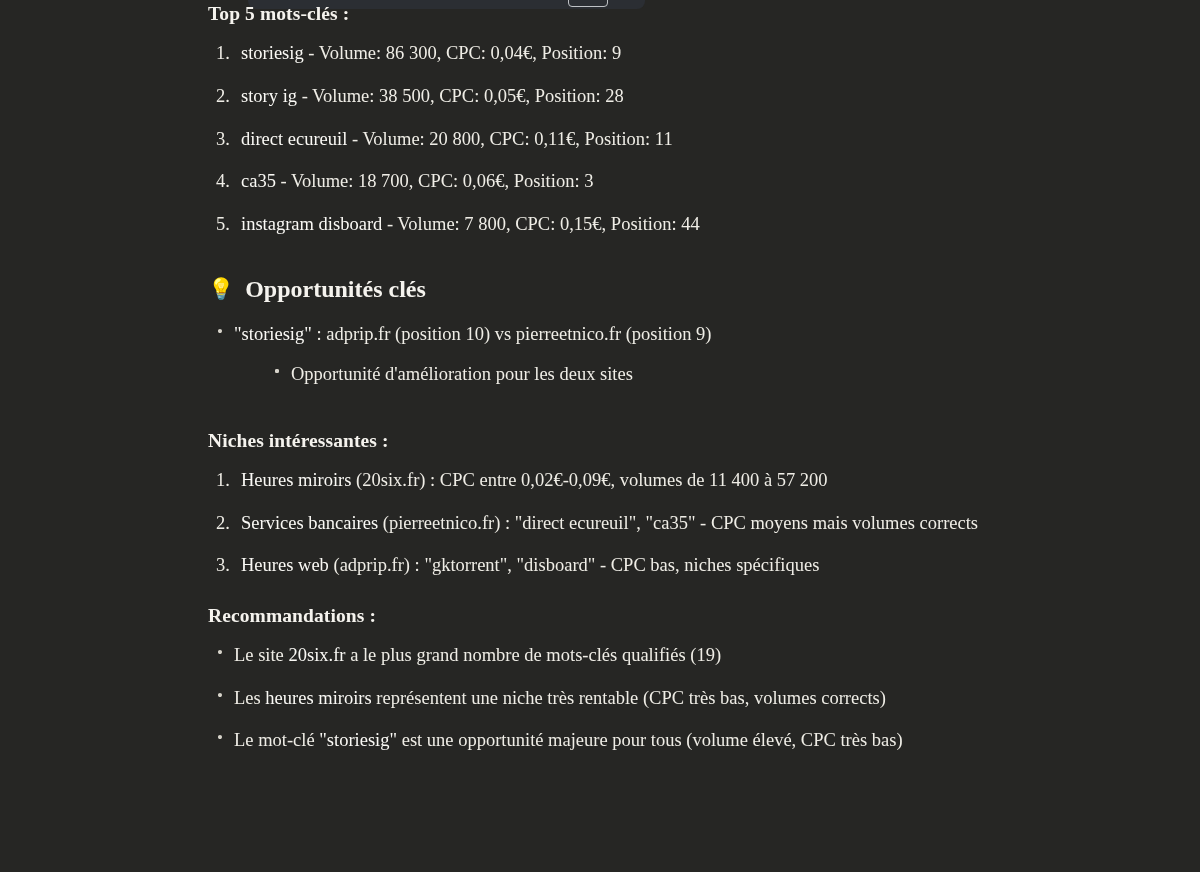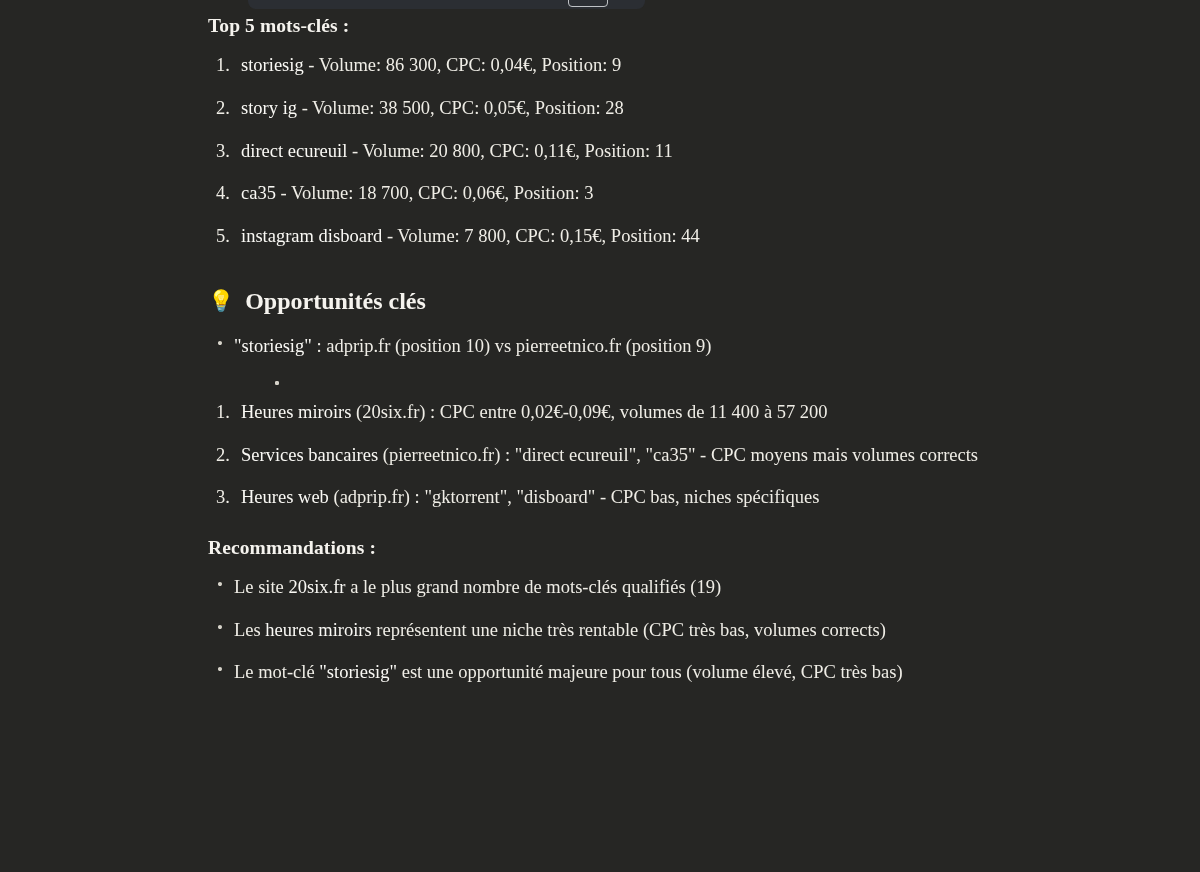--- a/index.html
+++ b/index.html
@@ -30,21 +30,21 @@
     border: 1.4px solid #BFC2C6;
     border-radius: 4px;
     background: transparent;
   }
 
   
   #message-body {
     position: absolute;
     top: 0; left: 0;
     width: 1200px;
-    padding: 14px 40px 0 208px;
+    padding: 2px 40px 0 208px;
   }
 
   h3.section-heading {
     font-size: 19.5px;
     font-weight: bold;
     letter-spacing: 0.1px;
     margin: 0 0 15px 0;
     line-height: 1.25;
     color: #F5F3EE;
   }
@@ -158,28 +158,29 @@
 
 
   <ul class="dot-list">
     <li>
       <span class="marker">•</span><b>"storiesig"</b><span> : adprip.fr (position 10) vs pierreetnico.fr (position 9)</span>
       <ul class="dot-list sub">
         <li>
           <span class="marker">•</span>
         </li>
         <li>
-          <span class="marker">•</span>
+          <span class="marker">•</span><span>Opportunité d'amélioration pour les deux sites</span>
         </li>
       </ul>
     </li>
   </ul>
 
   <div class="sp-24"></div>
 
+  <h3 class="section-heading">Niches intéressantes :</h3>
 
   <ol class="num-list">
     <li>
       <span class="marker">1.</span><b>Heures miroirs</b><span> (20six.fr) : CPC entre 0,02€-0,09€, volumes de 11 400 à 57 200</span>
     </li>
     <li>
       <span class="marker">2.</span><b>Services bancaires</b><span> (pierreetnico.fr) : "direct ecureuil", "ca35" - CPC moyens mais volumes corrects</span>
     </li>
     <li>
       <span class="marker">3.</span><b>Heures web</b><span> (adprip.fr) : "gktorrent", "disboard" - CPC bas, niches spécifiques</span>

